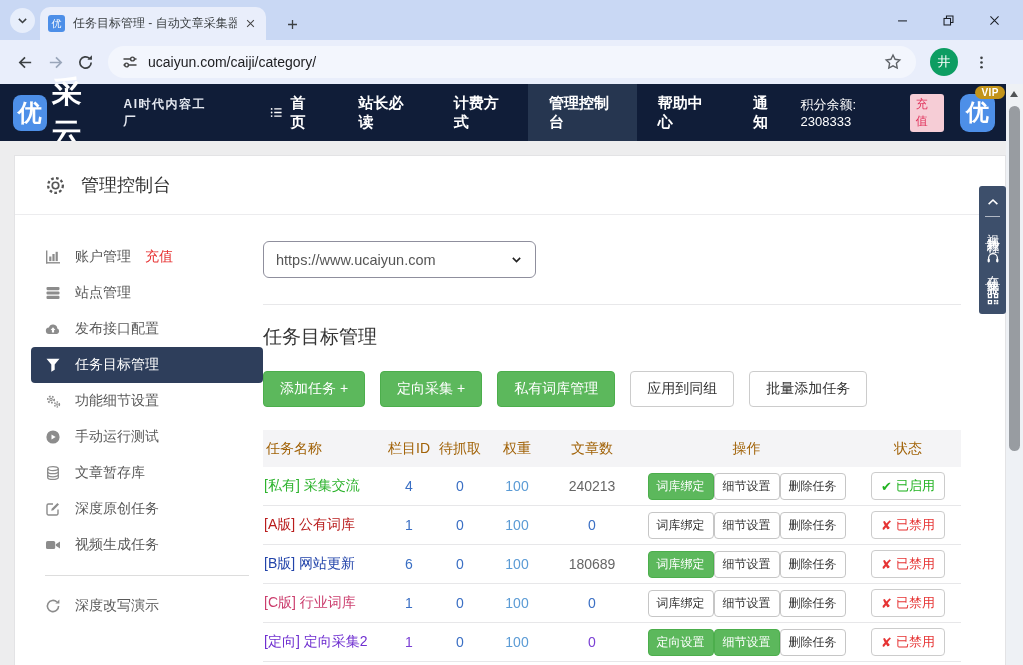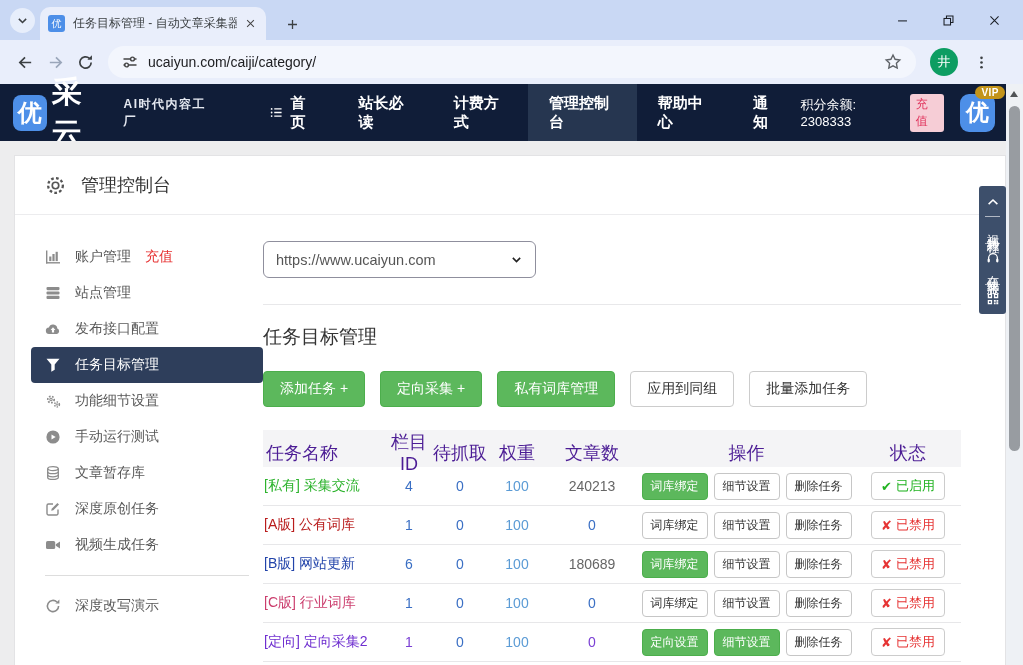--- a/index.html
+++ b/index.html
@@ -69,27 +69,27 @@
   .select .chev { margin-left:auto; width:13px; height:13px; color:#222; }
   .hrline { border-top:1px solid #e8e8ea; margin-top:26px; }
   .sec-title { font-size:19px; font-weight:400; color:#333; margin-top:19px; }
   .actions { display:flex; gap:15px; margin-top:21px; }
   .btn { font-size:14px; border-radius:4px; padding:8px 16px; cursor:pointer; font-family:inherit; }
   .btn-green { background:#5cb85c; border:1px solid #4cae4c; color:#fff; }
   .btn-outline { background:#fff; border:1px solid #ccc; color:#333; }
 
   .table { margin-top:23px; }
   .grid-row { display:grid; grid-template-columns:123px 46px 56px 58px 92px 1fr 106px; align-items:center; }
-  .thead { background:#f4f4f6; height:37px; font-size:18px; color:#4c1d95; }
+  .thead { background:#f4f4f6; height:37px; font-size:14px; color:#a16207; }
   .th { text-align:center; }
   .th.ta-left { text-align:left; padding-left:3px; }
   .trow { height:39px; border-bottom:1px solid #e7e7e9; font-size:14px; }
   .td.name { padding-left:1px; white-space:nowrap; }
   .td.num { text-align:center; }
-  .acts { display:flex; justify-content:center; gap:6px; }
+  .acts { display:flex; justify-content:center; }
   .sbtn { font-size:12px; padding:4px 8px; border-radius:4px; cursor:pointer; white-space:nowrap; font-family:inherit; }
   .sbtn-green { background:#5cb85c; border:1px solid #4cae4c; color:#fff; }
   .sbtn-outline { background:#fff; border:1px solid #c6c6c6; color:#333; }
   .stcell { display:flex; justify-content:center; }
   .status-btn { display:flex; align-items:center; gap:4px; background:#fff; border:1px solid #ccc; border-radius:4px; padding:4px 9px; font-size:13px; cursor:pointer; font-family:inherit; white-space:nowrap; }
   .status-btn.enabled { color:#21b321; }
   .status-btn.disabled { color:#e63434; }
 
   
   .float-panel { position:absolute; right:17px; top:186px; width:27px; background:#3d4f6b; border-radius:3px; color:#fff; display:flex; flex-direction:column; align-items:center; padding:9px 0 8px; z-index:6; }

